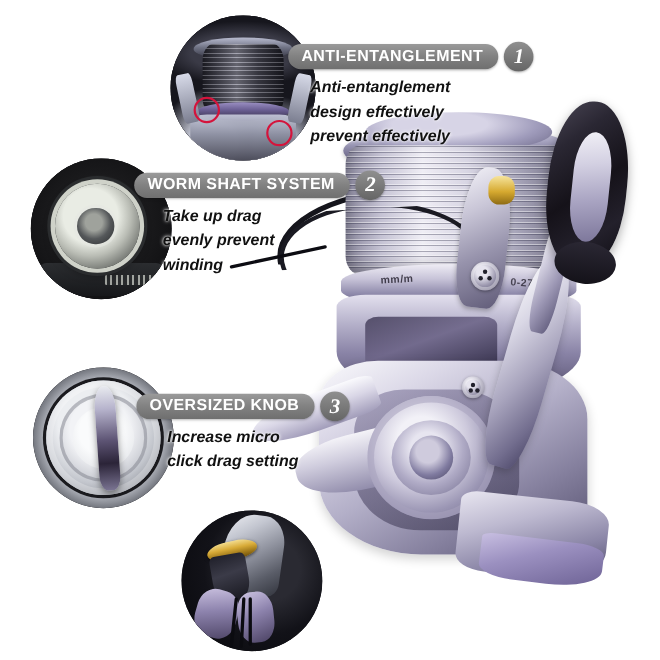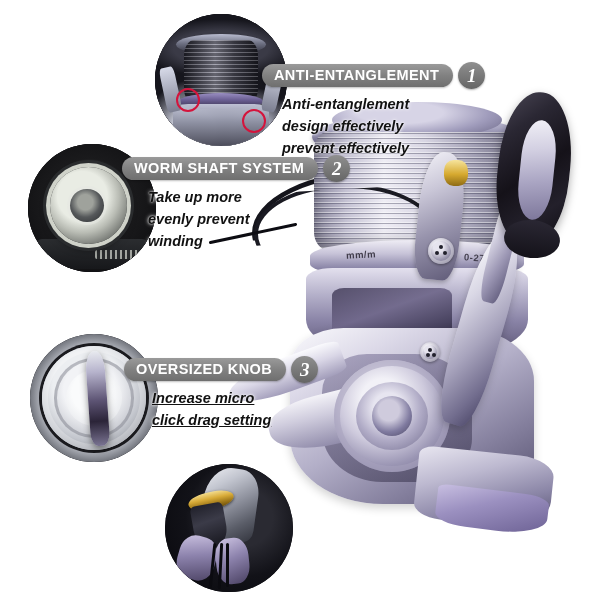--- a/index.html
+++ b/index.html
@@ -415,49 +415,49 @@
       <div class="brass-ring"></div>
       <div class="brass-stem"></div>
       <div class="brass-leg" style="left:10%;top:56%;width:30%;height:34%;transform:rotate(16deg);"></div>
       <div class="brass-leg" style="left:40%;top:58%;width:26%;height:36%;transform:rotate(-6deg);"></div>
       <div class="brass-wire" style="left:36%;top:62%;width:3px;height:36%;transform:rotate(6deg);"></div>
       <div class="brass-wire" style="left:42%;top:62%;width:3px;height:36%;transform:rotate(3deg);"></div>
       <div class="brass-wire" style="left:48%;top:62%;width:3px;height:34%;transform:rotate(0deg);"></div>
     </div>
   </div>
 
-  <div class="callout" style="left:262px;top:38px;margin-top:24px;">
+  <div class="callout" style="left:262px;top:38px;">
     <div class="pillrow">
       <span class="pill" style="font-size:14.5px;">ANTI-ENTANGLEMENT</span>
       <span class="badge">1</span>
     </div>
     <div class="desc" style="font-size:14.5px;margin-left:20px;">
       <div>Anti-entanglement</div>
       <div>design effectively</div>
       <div>prevent effectively</div>
     </div>
   </div>
 
   <div class="callout" style="left:122px;top:155px;">
     <div class="pillrow">
       <span class="pill" style="font-size:14.5px;">WORM SHAFT SYSTEM</span>
       <span class="badge">2</span>
     </div>
     <div class="desc" style="font-size:14.5px;margin-left:26px;">
-      <div>Take up more</div>
+      <div>Take up drag</div>
       <div>evenly prevent</div>
       <div>winding</div>
     </div>
   </div>
 
   <div class="callout" style="left:124px;top:356px;">
     <div class="pillrow">
       <span class="pill" style="font-size:14.5px;">OVERSIZED KNOB</span>
       <span class="badge">3</span>
     </div>
-    <div class="desc" style="font-size:14.5px;margin-left:28px;text-decoration:underline;">
+    <div class="desc" style="font-size:14.5px;margin-left:28px;">
       <div>Increase micro</div>
       <div>click drag setting</div>
     </div>
   </div>
 
 
 </div>
 
 </body></html>

